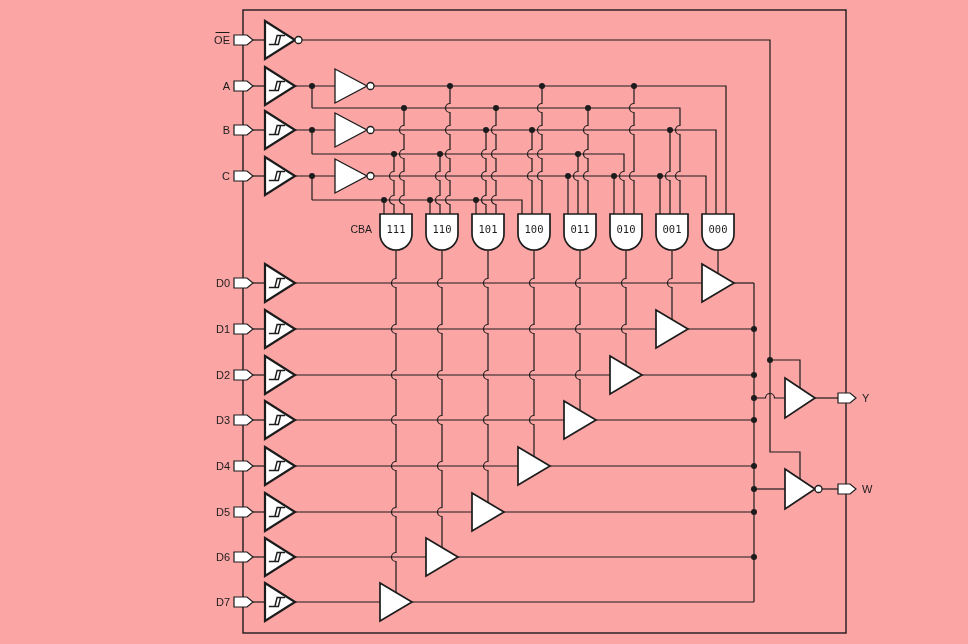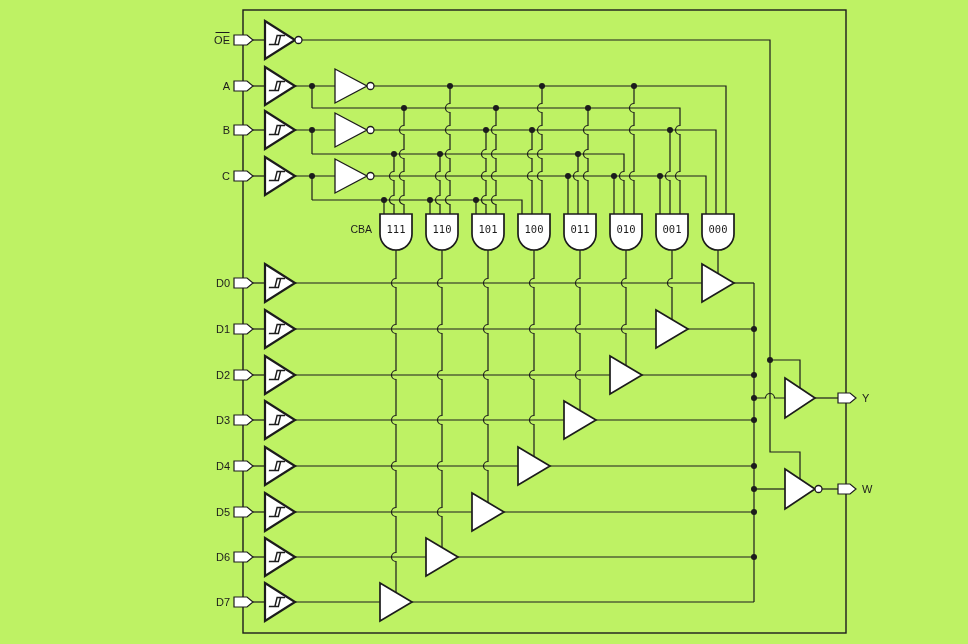--- a/index.html
+++ b/index.html
@@ -1,17 +1,17 @@
 <!DOCTYPE html>
 <html><head>
 <meta charset="utf-8">
 <style>
   html,body { margin:0; padding:0; background:#ffffff; }
   body { font-family:"Liberation Sans", sans-serif; }
-  #stage { position:relative; width:968px; height:644px; background:#bef264; overflow:hidden; }
+  #stage { position:relative; width:968px; height:644px; background:#fca5a5; overflow:hidden; }
   svg text { user-select:none; }
   .pinlabel { font-family:"Liberation Sans", sans-serif; font-size:11px; }
   .gatelabel { font-family:"DejaVu Sans Mono", monospace; font-size:10.5px; }
   .cbalabel { font-family:"Liberation Sans", sans-serif; font-size:10.5px; }
 </style>
 </head>
 <body>
 
 <div id="stage">
   <svg id="schematic" width="968" height="644" viewBox="0 0 968 644">

